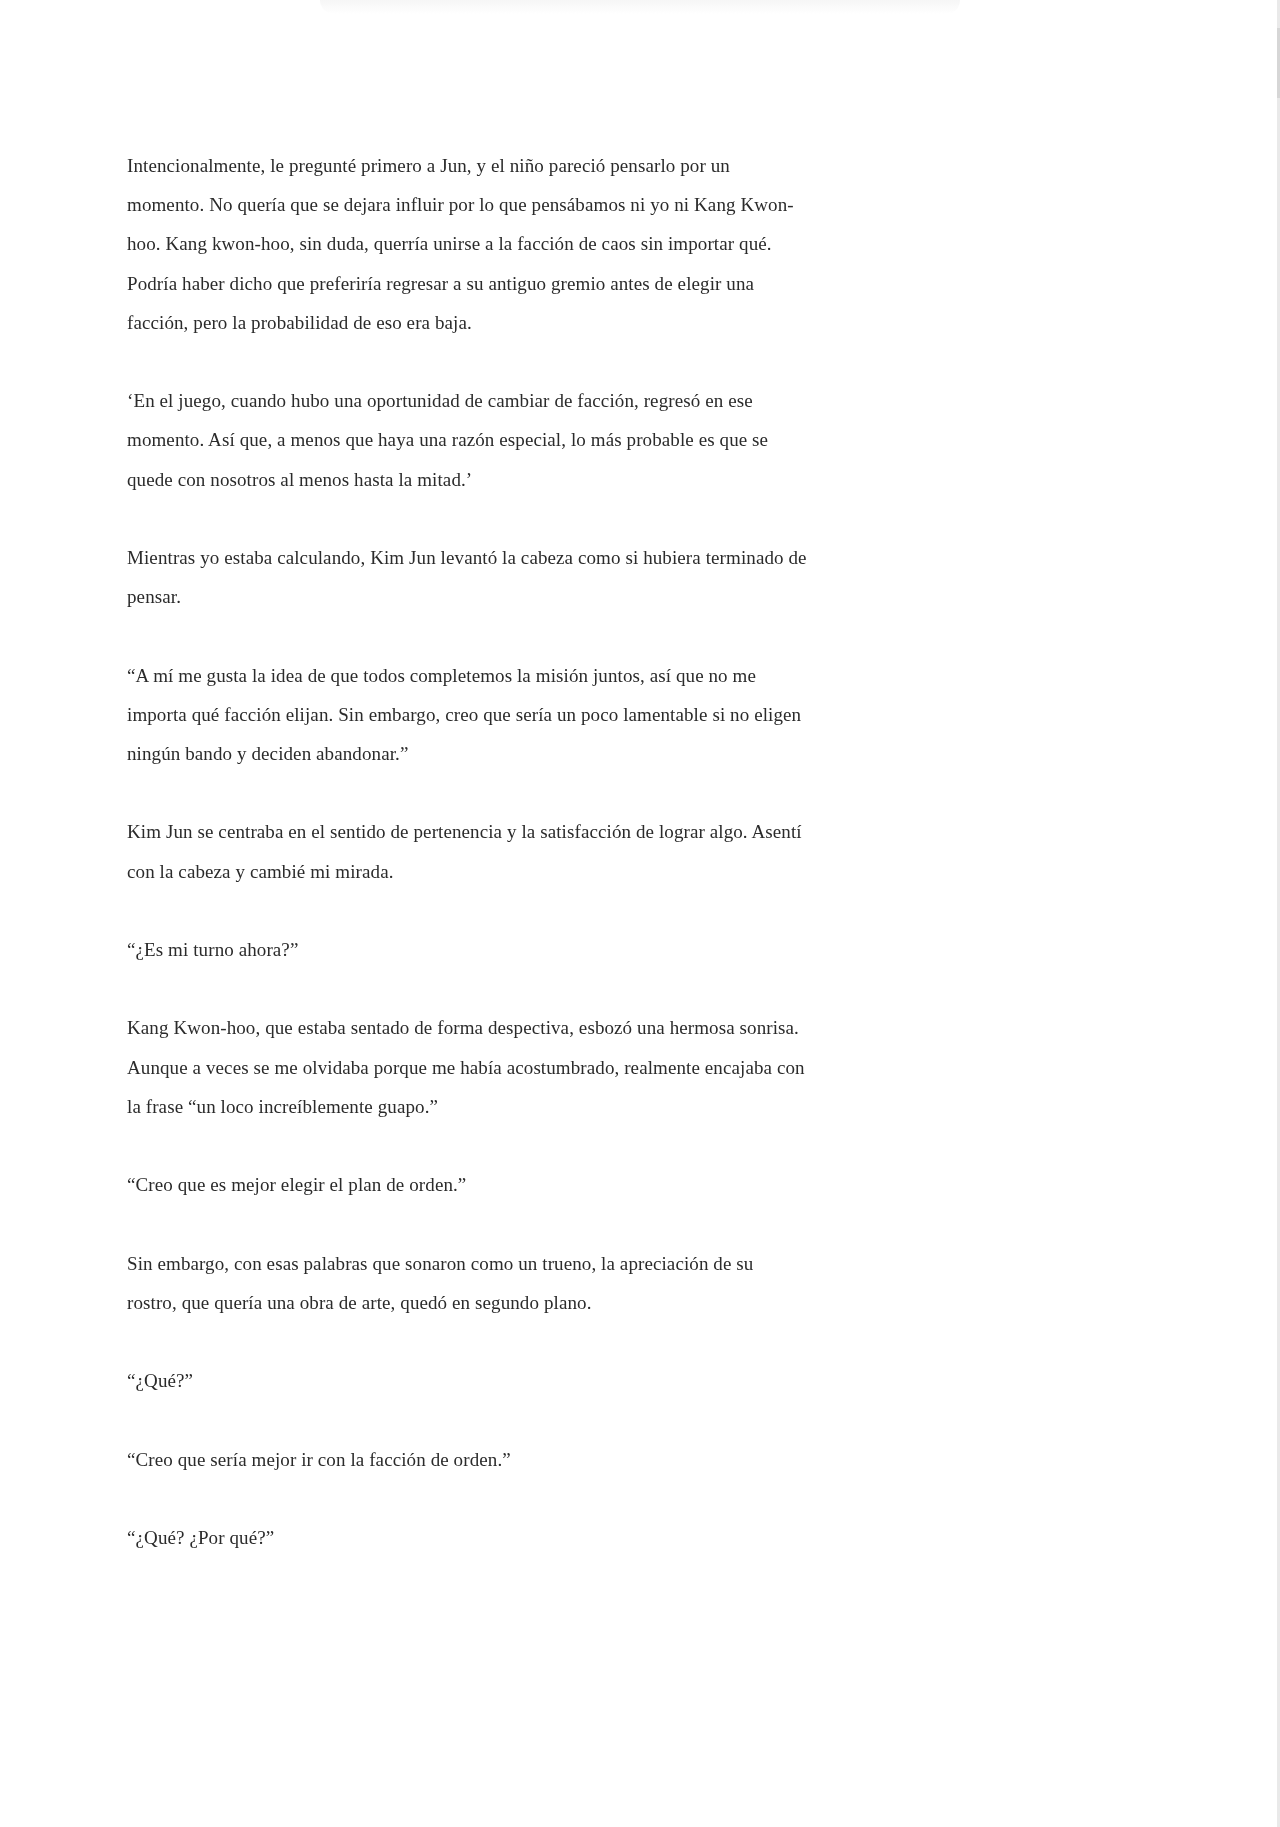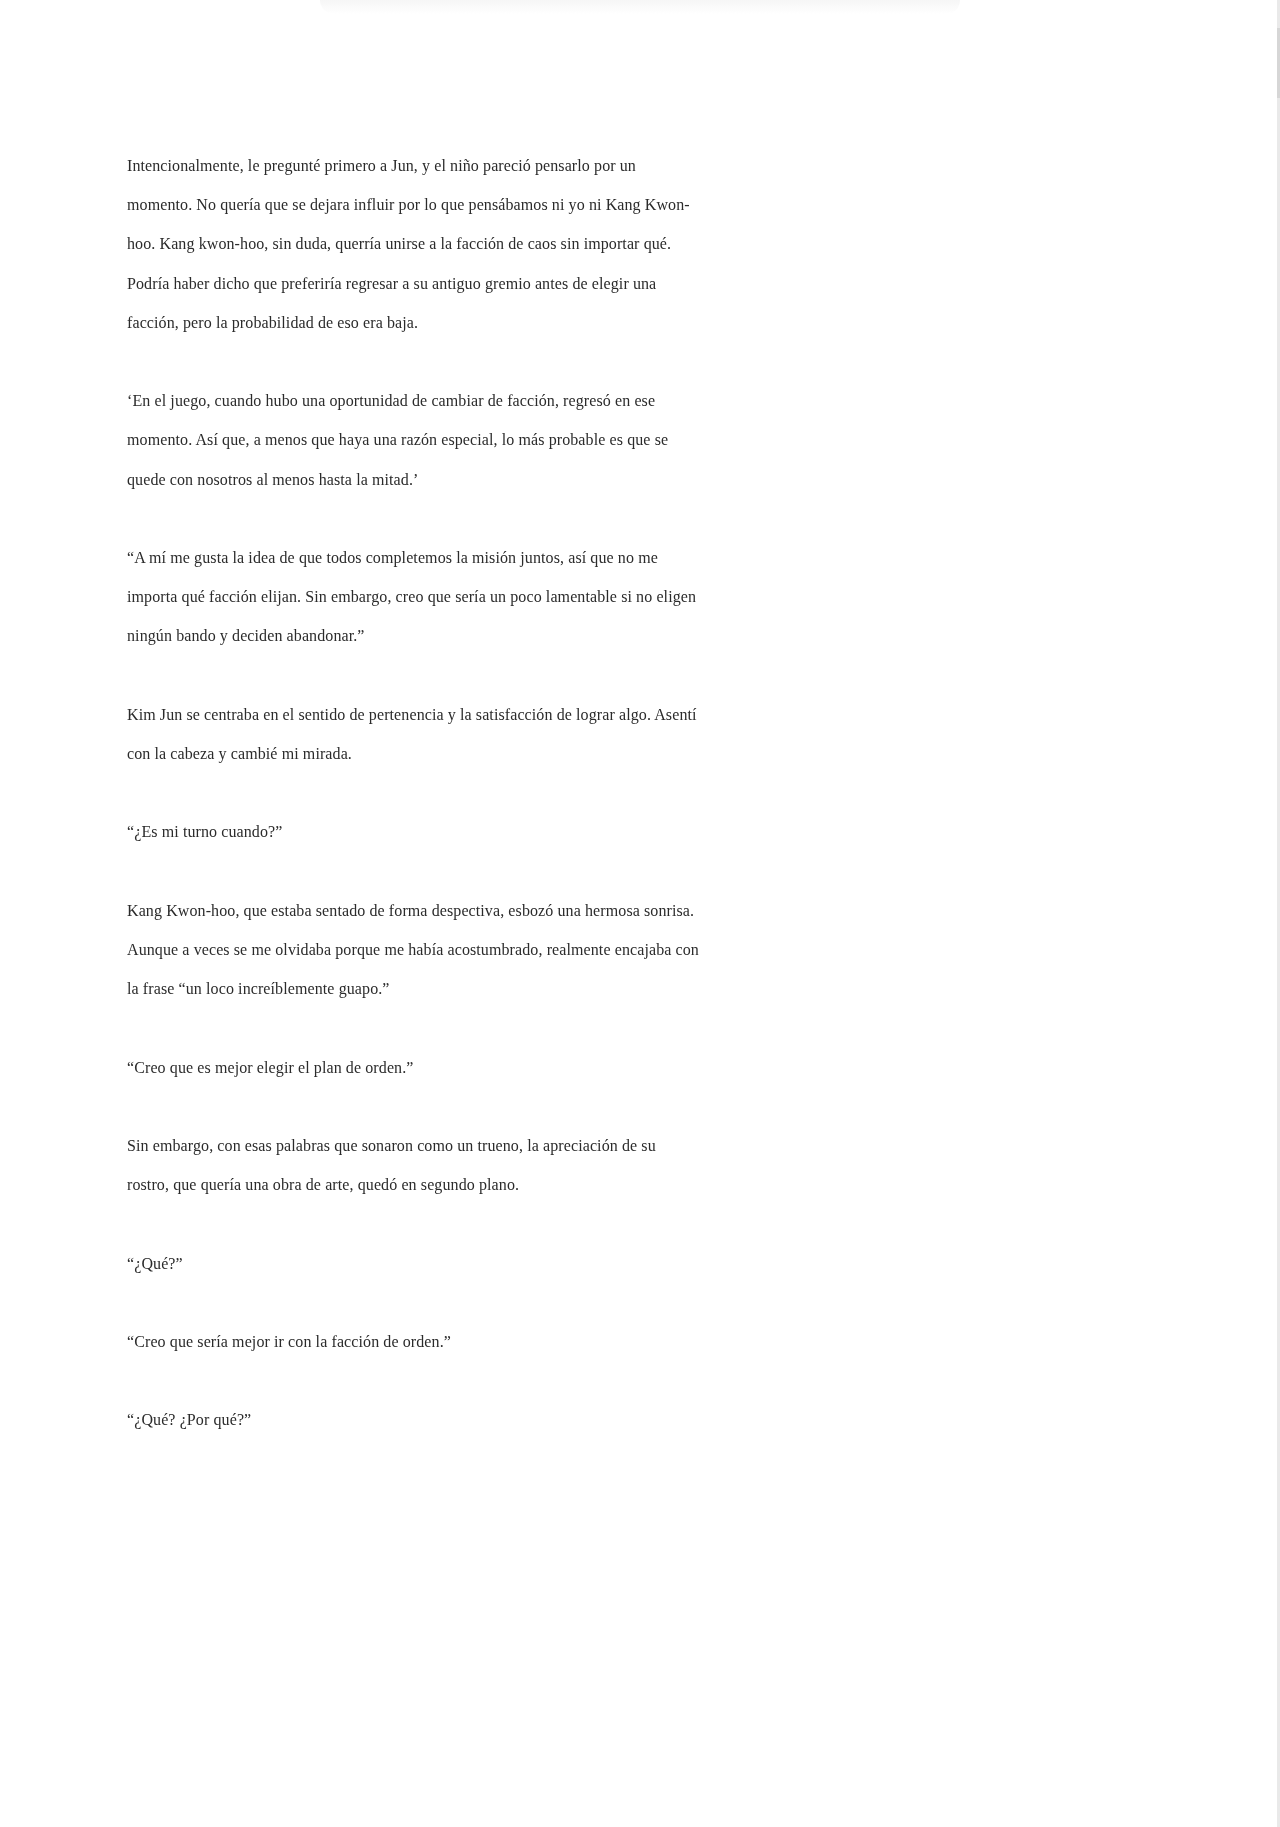--- a/index.html
+++ b/index.html
@@ -37,21 +37,21 @@
       width: 3px;
       height: 70px;
       background: #d6d6d6;
     }
     .reader {
       position: absolute;
       left: 127px;
       top: 146px;
       width: 1020px;
       font-family: "Liberation Serif", "DejaVu Serif", serif;
-      font-size: 16px;
+      font-size: 19px;
       line-height: 39.2px;
       color: #2b2b2b;
       letter-spacing: 0.1px;
     }
     .reader p {
       margin: 0 0 39.2px 0;
       white-space: pre-line;
     }
   </style>
 </head>
@@ -65,26 +65,28 @@
 
 <main class="reader">
   <p>Intencionalmente, le pregunté primero a Jun, y el niño pareció pensarlo por un
 momento. No quería que se dejara influir por lo que pensábamos ni yo ni Kang Kwon-
 hoo. Kang kwon-hoo, sin duda, querría unirse a la facción de caos sin importar qué.
 Podría haber dicho que preferiría regresar a su antiguo gremio antes de elegir una
 facción, pero la probabilidad de eso era baja.</p>
   <p>‘En el juego, cuando hubo una oportunidad de cambiar de facción, regresó en ese
 momento.  Así que, a menos que haya una razón especial, lo más probable es que se
 quede con nosotros al menos hasta la mitad.’</p>
+  <p>Mientras yo estaba calculando, Kim Jun levantó la cabeza como si hubiera terminado de
+pensar.</p>
   <p>“A mí me gusta la idea de que todos completemos la misión juntos, así que no me
 importa qué facción elijan. Sin embargo, creo que sería un poco lamentable si no eligen
 ningún bando y deciden abandonar.”</p>
   <p>Kim Jun se centraba en el sentido de pertenencia y la satisfacción de lograr algo. Asentí
 con la cabeza y cambié mi mirada.</p>
-  <p>“¿Es mi turno cuando?”</p>
+  <p>“¿Es mi turno ahora?”</p>
   <p>Kang Kwon-hoo, que estaba sentado de forma despectiva, esbozó una hermosa sonrisa.
 Aunque a veces se me olvidaba porque me había acostumbrado, realmente encajaba con
 la frase “un loco increíblemente guapo.”</p>
   <p>“Creo que es mejor elegir el plan de orden.”</p>
   <p>Sin embargo, con esas palabras que sonaron como un trueno, la apreciación de su
 rostro, que quería una obra de arte, quedó en segundo plano.</p>
   <p>“¿Qué?”</p>
   <p>“Creo que sería mejor ir con la facción de orden.”</p>
   <p>“¿Qué? ¿Por qué?”</p>
 </main>

